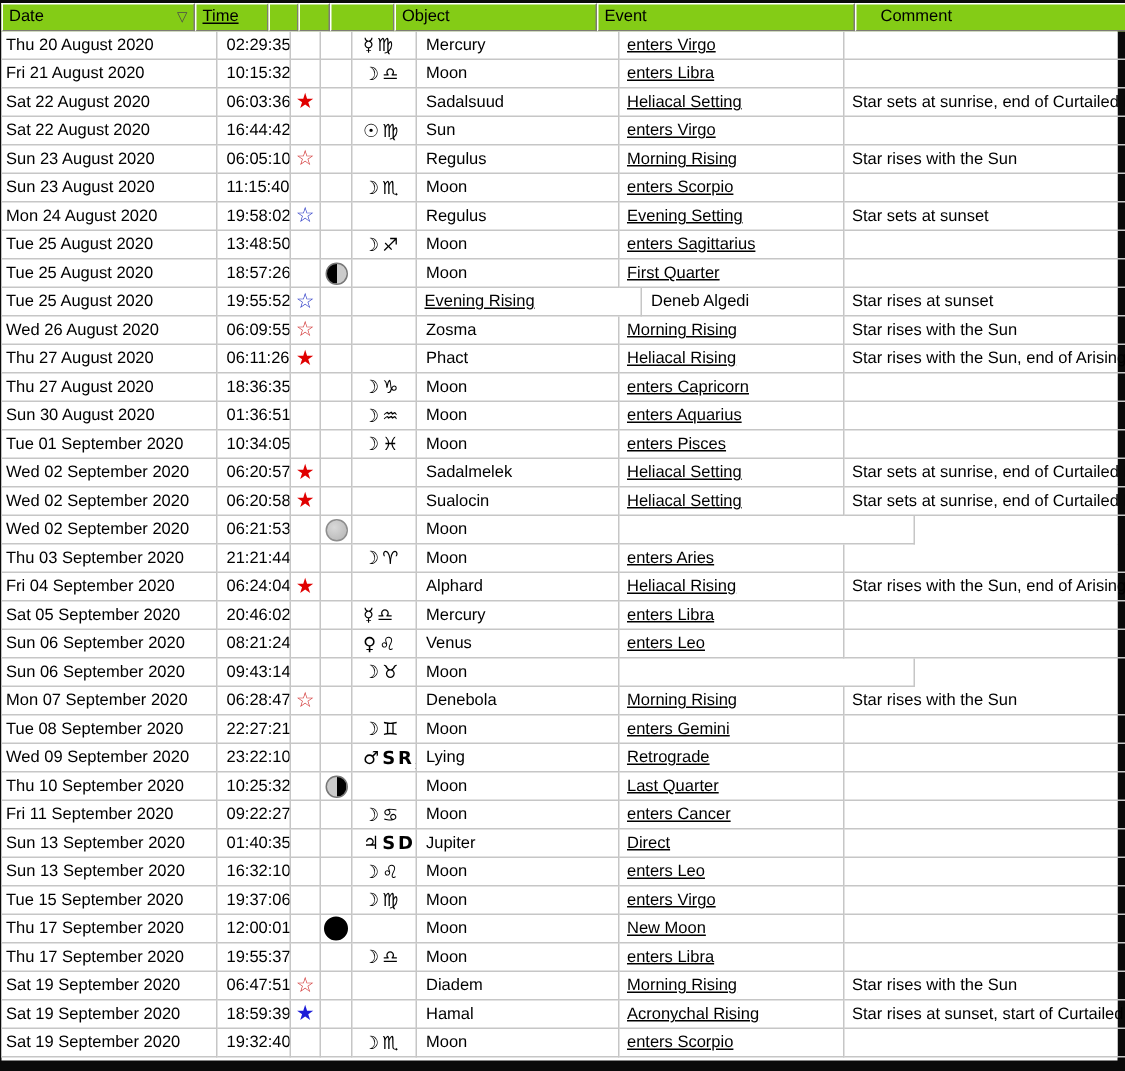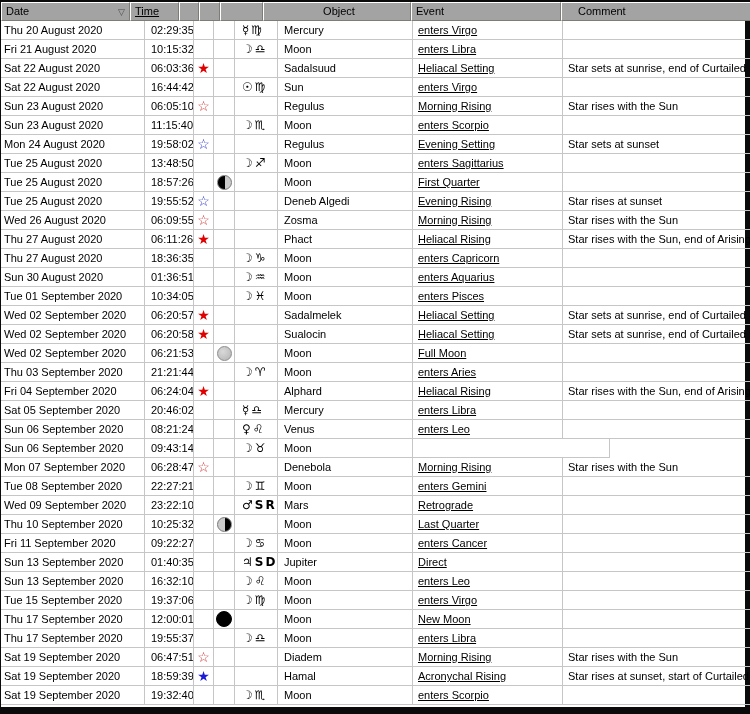--- a/index.html
+++ b/index.html
@@ -12,21 +12,21 @@
   }
   .app{position:absolute;left:0;top:0;width:750px;height:714px;background:#0a0a0a;}
   .grid{
     position:absolute;left:1px;top:2px;width:744px;height:705px;
     background:#fff;
   }
   
   .hdr{display:flex;height:19px;}
   .hcell{
     box-sizing:border-box;
-    background:#a3a3a3;
+    background:#84cc16;
     border-top:1px solid #ffffff;
     border-left:1px solid #ffffff;
     border-right:1px solid #7e7c75;
     border-bottom:1px solid #7e7c75;
     font-size:11px;color:#000;
     line-height:17px;
     padding-left:4px;
     white-space:nowrap;overflow:hidden;
     position:relative;
     flex:none;
@@ -47,22 +47,22 @@
   .c-moon{width:21px;display:flex;align-items:center;justify-content:center;}
   .c-sign{width:43px;padding-left:7px;font-weight:bold;font-size:12px;letter-spacing:2px;font-family:"DejaVu Sans",sans-serif;}
   .c-obj{width:135px;padding-left:6px;}
   .c-evt{width:150px;padding-left:5px;text-decoration:underline;}
   .c-com{width:197px;padding-left:5px;}
   .h-date{width:129px;}
   .h-time{width:49px;text-decoration:underline;}
   .h-star{width:20px;padding-left:0;}
   .h-moon{width:21px;padding-left:0;}
   .h-sign{width:43px;padding-left:0;}
-  .h-obj{width:148px;text-align:center;}
-  .h-evt{width:150px;}
+  .h-obj{width:135px;}
+  .h-evt{width:172px;}
   .h-com{width:197px;padding-left:16px;}
   
   .star{font-size:14px;line-height:18px;font-family:"DejaVu Sans",sans-serif;}
   
   .phase{width:15px;height:15px;border-radius:50%;box-sizing:border-box;display:none;}
   .phase.first_quarter{display:block;border:1px solid #777;
     background:linear-gradient(90deg,#000 0 50%,#cbcbcb 50% 100%);}
   .phase.last_quarter{display:block;border:1px solid #777;
     background:linear-gradient(90deg,#cbcbcb 0 50%,#000 50% 100%);}
   .phase.full{display:block;border:1px solid #8d8d8d;
@@ -262,22 +262,22 @@
         <div class="cell c-time">19:55:52</div>
         <div class="cell c-star">
           <span class="star" style="color: rgb(36, 51, 196);">☆</span>
         </div>
         <div class="cell c-moon">
           
         </div>
         <div class="cell c-sign">
           <span></span><span class="sub-x"></span>
         </div>
+        <div class="cell c-evt">Evening Rising</div>
         <div class="cell c-obj">Deneb Algedi</div>
-        <div class="cell c-evt">Evening Rising</div>
         <div class="cell c-com">Star rises at sunset</div>
       </div>
 
       <div class="row">
         <div class="cell c-date">Wed 26 August 2020</div>
         <div class="cell c-time">06:09:55</div>
         <div class="cell c-star">
           <span class="star" style="color: rgb(208, 48, 48);">☆</span>
         </div>
         <div class="cell c-moon">
@@ -399,21 +399,20 @@
         <div class="cell c-star">
           <span class="star"></span>
         </div>
         <div class="cell c-moon">
           <span class="phase full"></span>
         </div>
         <div class="cell c-sign">
           <span></span><span class="sub-x"></span>
         </div>
         <div class="cell c-obj">Moon</div>
-        <div class="cell c-evt">Full Moon</div>
         <div class="cell c-com"></div>
       </div>
 
       <div class="row">
         <div class="cell c-date">Thu 03 September 2020</div>
         <div class="cell c-time">21:21:44</div>
         <div class="cell c-star">
           <span class="star"></span>
         </div>
         <div class="cell c-moon">
@@ -533,21 +532,21 @@
         <div class="cell c-time">23:22:10</div>
         <div class="cell c-star">
           <span class="star"></span>
         </div>
         <div class="cell c-moon">
           
         </div>
         <div class="cell c-sign">
           <span>♂SR</span><span class="sub-x">x</span>
         </div>
-        <div class="cell c-obj">Mars</div>
+        <div class="cell c-obj">Lying</div>
         <div class="cell c-evt">Retrograde</div>
         <div class="cell c-com"></div>
       </div>
 
       <div class="row">
         <div class="cell c-date">Thu 10 September 2020</div>
         <div class="cell c-time">10:25:32</div>
         <div class="cell c-star">
           <span class="star"></span>
         </div>

